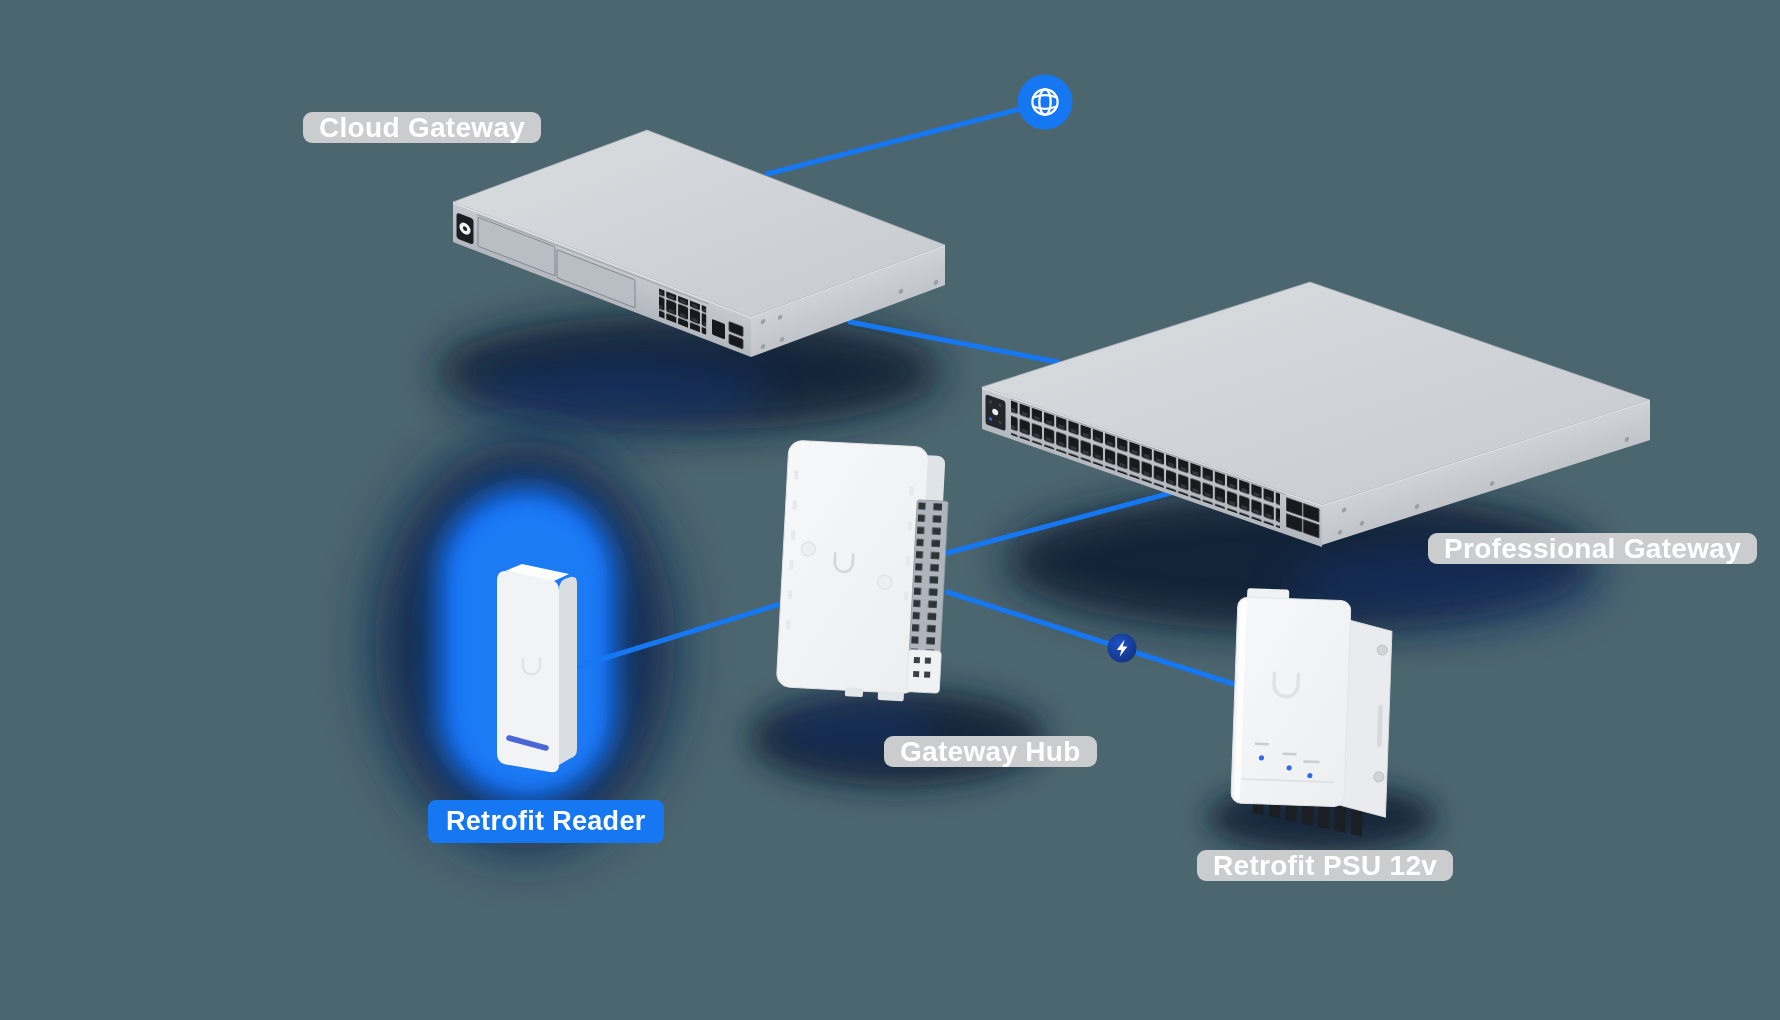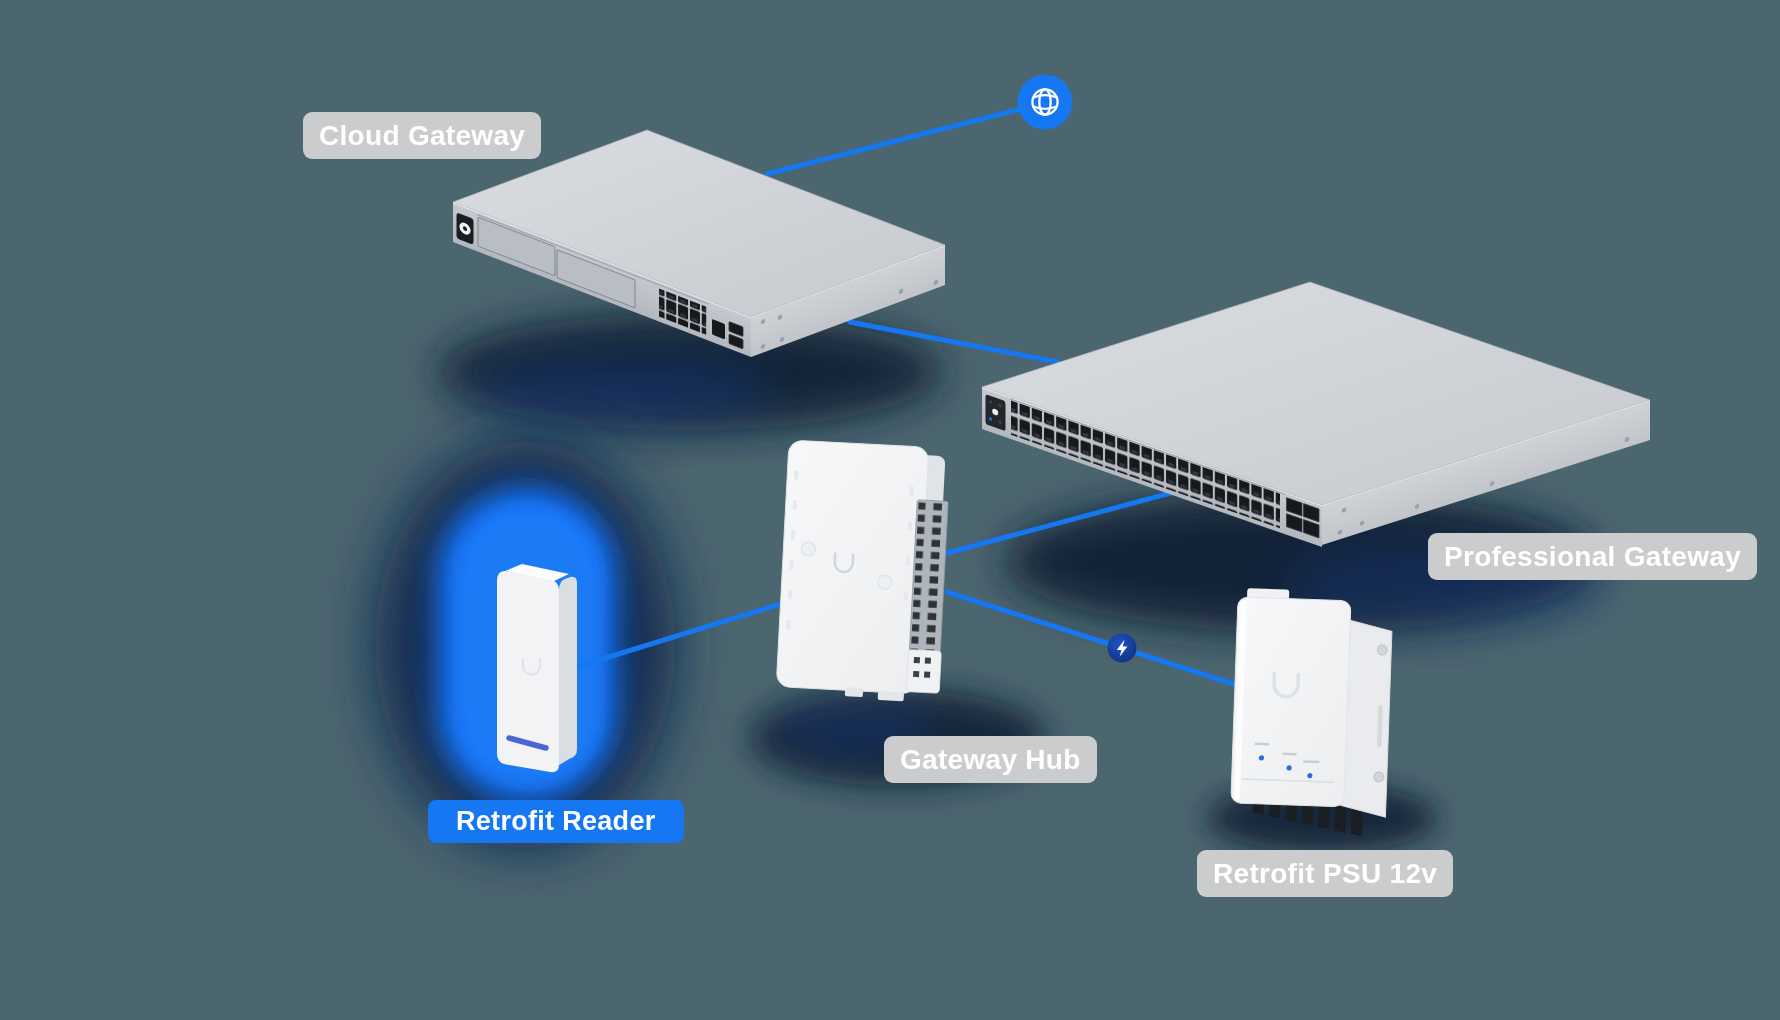--- a/index.html
+++ b/index.html
@@ -12,22 +12,22 @@
   #scene{position:absolute;left:0;top:0;z-index:1;}
   .badge{
     position:absolute;z-index:5;
     display:flex;align-items:center;justify-content:center;
     color:var(--label-text,#FFFFFF);
     font-weight:700;letter-spacing:.3px;
     border-radius:9px;white-space:nowrap;
   }
   .badge.gray{background:var(--badge-gray,rgba(202,204,206,.95));}
   .badge.selected{background:var(--accent-blue,#1677F2);}
-  .badge.lg{height:47px;font-size:28px;padding:0 16px;}
-  .badge.md{height:43px;font-size:27px;padding:0 28px;border-radius:8px;}
+  .badge.lg{height:31px;font-size:28px;padding:0 16px;}
+  .badge.md{height:43px;font-size:27px;padding:0 18px;border-radius:8px;}
   
   .accent-stroke{stroke:var(--accent-blue,#1677F2);}
   .accent-fill{fill:var(--accent-blue,#1677F2);}
   .glow-core{fill:var(--glow-blue,#1372F5);}
   .shadow-fill{fill:var(--shadow-navy,#0A1A33);}
 </style>
 </head>
 <body>
 
 <div id="canvas">

